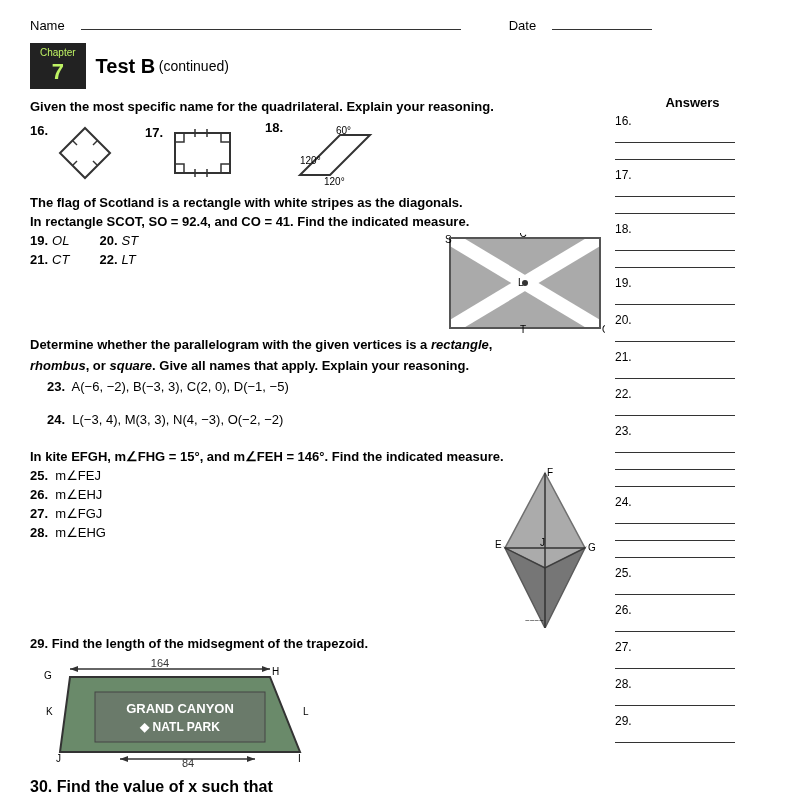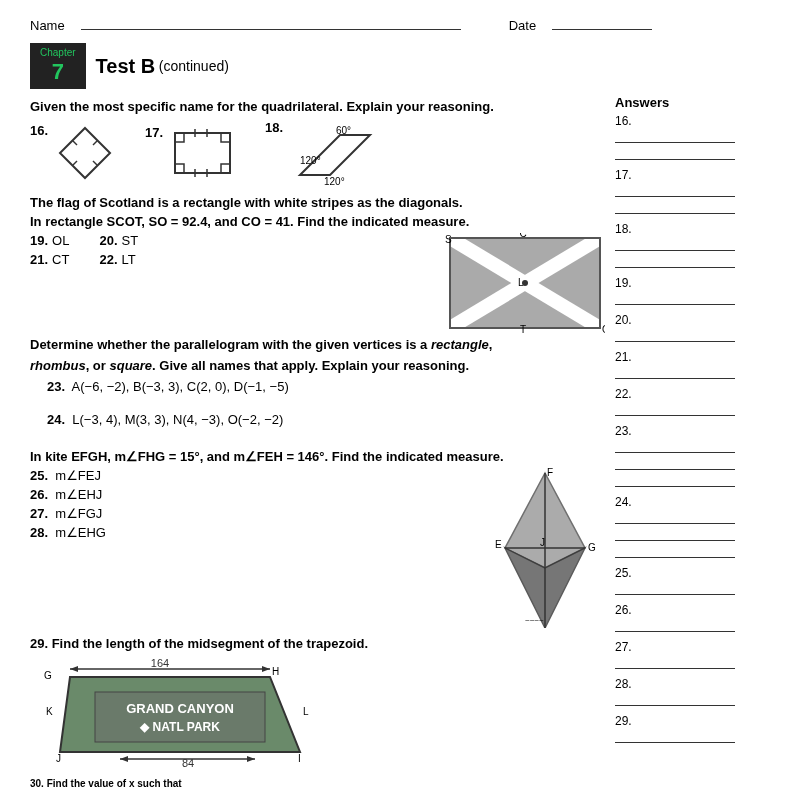--- a/index.html
+++ b/index.html
@@ -45,21 +45,21 @@
       margin-right: 4px;
       padding-left: 6px;
     }
     .date-line {
       border-bottom: 1px solid #333;
       width: 100px;
       display: inline-block;
     }
     .chapter-badge {
       background: #222;
-      color: #22c55e;
+      color: #bef264;
       padding: 4px 10px;
       font-size: 12px;
       font-weight: bold;
       text-align: center;
       margin-right: 10px;
       line-height: 1.2;
     }
     .chapter-badge .chap-word {
       font-size: 10px;
       font-weight: normal;
@@ -92,21 +92,21 @@
       flex: 1;
     }
     .right-col {
       width: 155px;
       flex-shrink: 0;
     }
     .answers-title {
       font-weight: bold;
       font-size: 13px;
       margin-bottom: 4px;
-      text-align: left;
+      text-align: center;
     }
     .answer-line-group {
       margin-bottom: 8px;
     }
     .answer-num {
       font-size: 12px;
       margin-bottom: 1px;
     }
     .answer-line {
       border-bottom: 1px solid #333;
@@ -152,33 +152,33 @@
       display: flex;
       gap: 30px;
       margin-bottom: 4px;
       font-size: 13px;
     }
     .sq-item {
       display: flex;
       gap: 4px;
     }
     .sq-num { font-weight: bold; }
-    .sq-label { }
+    .sq-label { font-style: italic; }
     .parallelogram-section { margin-bottom: 8px; }
     .para-text { font-size: 13px; font-weight: bold; margin-bottom: 6px; }
     .para-item { font-size: 13px; margin-bottom: 4px; margin-left: 17px; }
     .kite-section { margin-bottom: 8px; }
     .kite-text { font-size: 13px; font-weight: bold; margin-bottom: 4px; }
     .kite-row { display: flex; gap: 20px; align-items: flex-start; }
     .kite-questions { flex: 1; }
     .kite-q-item { font-size: 13px; margin-bottom: 4px; }
     .trap-section { margin-top: 6px; }
     .trap-text { font-size: 13px; font-weight: bold; margin-bottom: 6px; }
     .trap-diagram { margin-left: 10px; }
-    .last-line { font-size: 10px; font-weight: bold; margin-top: 8px; }
+    .last-line { font-size: 16px; font-weight: bold; margin-top: 8px; }
   </style>
 </head>
 <body>
 
 <div class="page">
 
   <div class="name-date-row">
     <span class="name-label">Name</span>
     <span class="name-line"></span>
     <span class="date-label">Date</span>

